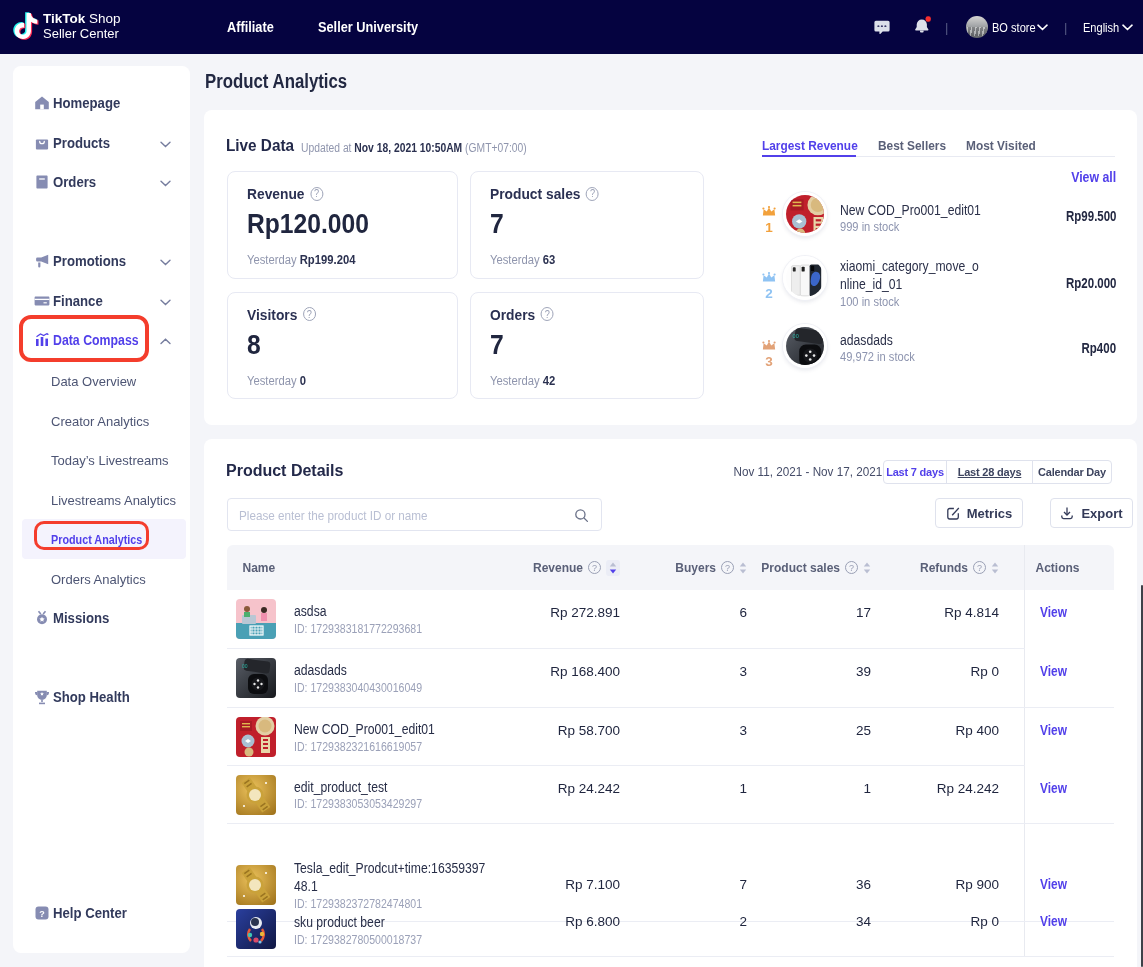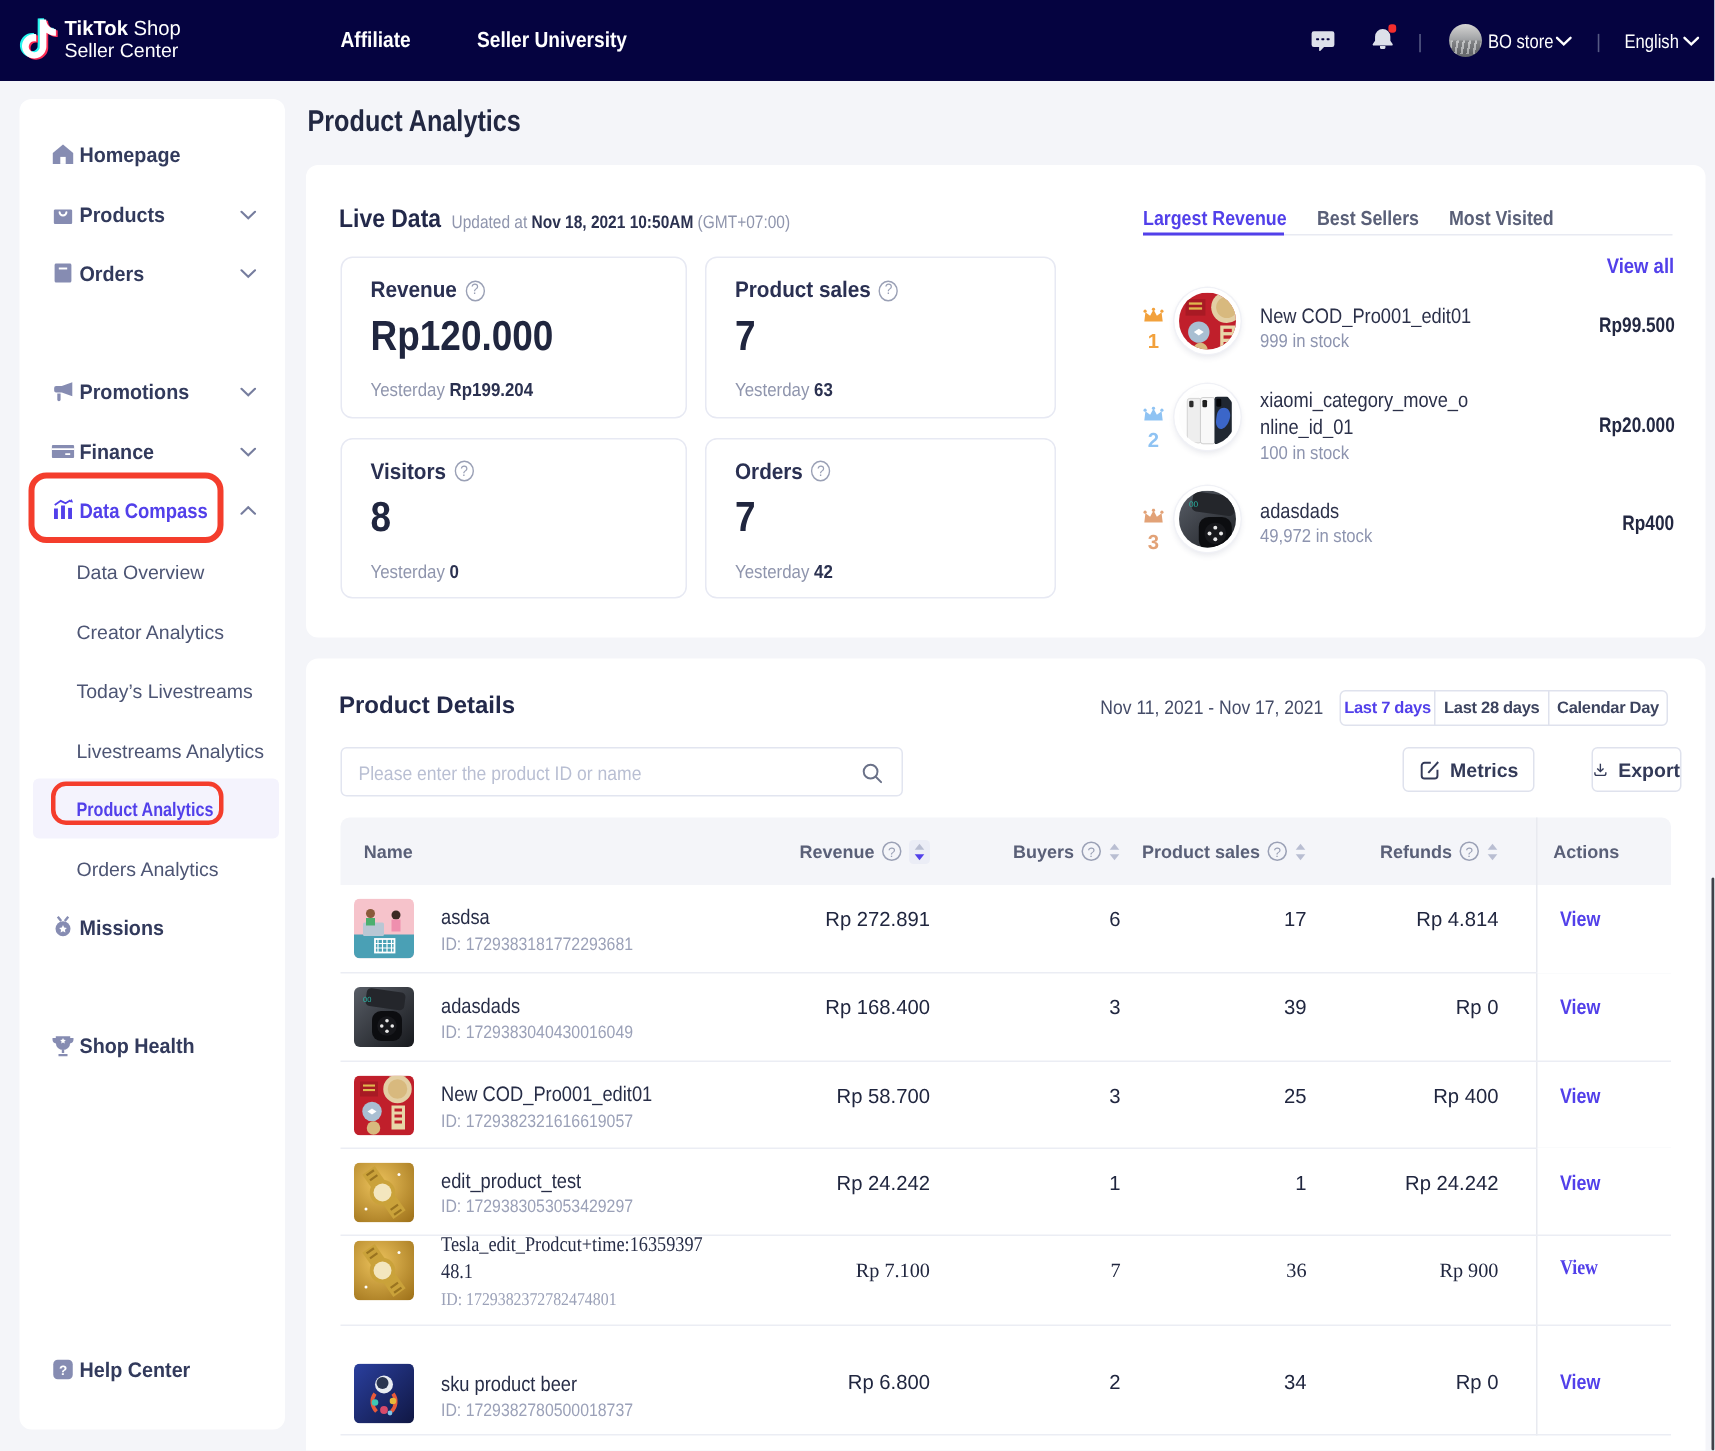--- a/index.html
+++ b/index.html
@@ -69,21 +69,21 @@
 .pd-date { position:absolute; right:255px; top:25px; font-size:13px; color:#454c68; white-space:nowrap; transform:scaleX(0.9); transform-origin:right; }
 .seg { position:absolute; right:25px; top:21px; display:flex; height:24px; }
 .seg div { white-space:nowrap; border:1px solid #dfe2ed; background:#fff; font-size:11px; font-weight:bold; letter-spacing:-0.2px; color:#3d445f; display:flex; align-items:center; justify-content:center; margin-left:-1px; }
 .seg div:first-child { border-radius:4px 0 0 4px; color:#5240ea; }
 .seg div:last-child { border-radius:0 4px 4px 0; }
 .search { position:absolute; left:22.5px; top:59px; width:375.5px; height:32.5px; border:1px solid #e2e5f0; border-radius:4px; background:#fff; }
 .search .ph { position:absolute; left:11px; top:8.5px; font-size:13px; color:#b9bfd3; white-space:nowrap; transform:scaleX(0.9); transform-origin:left; }
 .search svg { position:absolute; right:12px; top:9px; }
 .btn { position:absolute; top:59px; height:30px; border:1px solid #dfe2ed; border-radius:4px; background:#fff; display:flex; align-items:center; justify-content:center; gap:7px; font-size:13px; font-weight:bold; color:#333a58; }
 .btn-metrics { right:114px; width:88px; }
-.btn-export { right:16px; width:60px; }
+.btn-export { right:4px; width:83px; }
 
 
 .thead { position:absolute; left:22.5px; top:106px; width:887.5px; height:45px; background:#f4f5f9; border-radius:6px 6px 0 0; }
 .th { position:absolute; top:0; height:45px; display:flex; align-items:center; font-size:12px; font-weight:bold; color:#5a6078; gap:5px; }
 .vline { position:absolute; left:819.5px; top:106px; width:1px; height:411.5px; background:#e8eaf0; }
 .trow { position:absolute; left:22.5px; width:887.5px; border-bottom:1px solid #ebedf4; }
 .thumb { position:absolute; left:9.5px; width:40px; height:40px; border-radius:4px; overflow:hidden; }
 .tname { position:absolute; left:67px; font-size:14px; color:#272d47; line-height:17.5px; white-space:nowrap; transform:scaleX(0.87); transform-origin:left; }
 .tid { position:absolute; left:67px; font-size:12px; color:#9ba1b8; white-space:nowrap; transform:scaleX(0.88); transform-origin:left; }
 .tval { position:absolute; font-size:13.5px; color:#20263f; text-align:right; }
@@ -363,21 +363,21 @@
     <div class="rstock" style="top:26px;">49,972 in stock</div>
     <div class="rprice" style="top:16px;">Rp400</div>
   </div>
 </div>
 
 <div class="card card2">
   <div class="pd-title">Product Details</div>
   <div class="pd-date">Nov 11, 2021 - Nov 17, 2021</div>
   <div class="seg">
       <div style="width:64px;">Last 7 days</div>
-      <div style="width:77px;">Last 28 days</div>
+      <div style="width:87px;text-decoration:underline;">Last 28 days</div>
       <div style="width:80px;">Calendar Day</div>
     </div>
 
   <div class="search">
     <span class="ph">Please enter the product ID or name</span>
     <svg width="15" height="15" viewBox="0 0 15 15">
         <circle cx="6.4" cy="6.4" r="4.6" stroke="#6a7188" stroke-width="1.3" fill="none"></circle>
         <path d="M10 10l3.4 3.4" stroke="#6a7188" stroke-width="1.3" stroke-linecap="round"></path>
       </svg>
   </div>
@@ -532,21 +532,21 @@
     </div>
     <div class="tname" style="top:13px;">edit_product_test</div>
     <div class="tid" style="top:31px;">ID: 1729383053053429297</div>
     <div class="tval" style="top:15px; right:494px;">Rp 24.242</div>
     <div class="tval" style="top:15px; right:367px;">1</div>
     <div class="tval" style="top:15px; right:243px;">1</div>
     <div class="tval" style="top:15px; right:115px;">Rp 24.242</div>
     <div class="tview" style="top:14px;">View</div>
   </div>
 
-  <div class="trow" style="top:370px; height:74.5px;font-family:Liberation Serif, serif;">
+  <div class="trow" style="top:408px; height:74.5px;">
     <div class="thumb" style="top:18px;">
       <svg width="40" height="40" viewBox="0 0 40 40">
           <defs>
             <radialGradient id="gw2" cx="0.4" cy="0.35" r="0.9">
               <stop offset="0" stop-color="#ecc25c"></stop>
               <stop offset="1" stop-color="#9a6d16"></stop>
             </radialGradient>
           </defs>
           <rect width="40" height="40" fill="url(#gw2)"></rect>
           <g transform="rotate(-35 20 20)">

